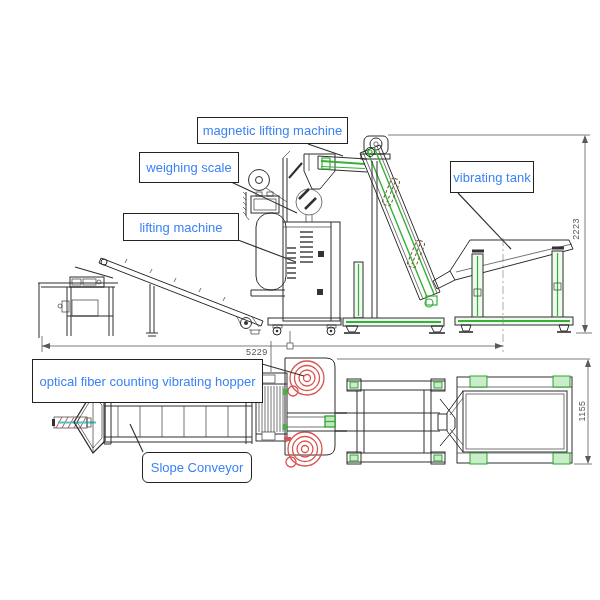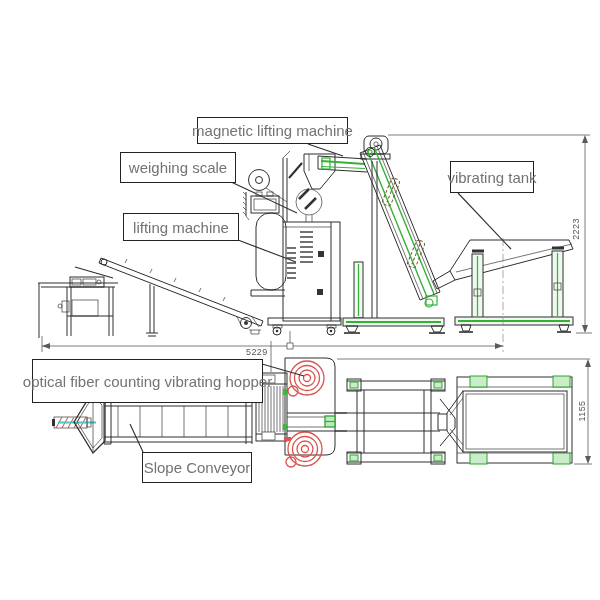--- a/index.html
+++ b/index.html
@@ -13,21 +13,21 @@
   .gf { fill:#effaef; stroke:#2e2e2e; stroke-width:1; }
   .gp { fill:#c9ecc9; stroke:#2ea32e; stroke-width:1; }
   .r  { stroke:#d9534f; stroke-width:1.3; fill:none; }
   .d  { stroke:#5a5a5a; stroke-width:0.8; fill:none; }
   .df { fill:#5a5a5a; stroke:none; }
   .dark { fill:#333; stroke:none; }
   .vent { stroke:#444; stroke-width:1.5; fill:none; }
   .mag { stroke:#6b5a2a; stroke-width:1; fill:none; stroke-dasharray:3,2; }
   .lbl { position:absolute; background:#fff; border:1.8px solid #222;
          display:flex; align-items:center; justify-content:center;
-         font-size:15px; color:#737373; box-sizing:border-box; white-space:nowrap; z-index:3; }
+         font-size:13px; color:#3b82f6; box-sizing:border-box; white-space:nowrap; z-index:3; }
   .dim { position:absolute; font-size:9px; color:#555; letter-spacing:0.4px; z-index:2; }
   .dim-v { width:40px; text-align:center; transform:rotate(-90deg); transform-origin:center; }
   .dim-h { width:44px; text-align:left; }
 </style>
 </head>
 <body>
 
 <div class="stage">
 
 <svg width="600" height="600" viewBox="0 0 600 600">
@@ -245,30 +245,30 @@
     <path class="k" style="stroke-width:1.1" d="M458,193 L511,249"></path>
     <path class="k" style="stroke-width:1.1" d="M238,240 L296,262"></path>
     <path class="k" style="stroke-width:1.1" d="M75,267 L113,278"></path>
     <path class="k" style="stroke-width:1.1" d="M262,364 L304,376"></path>
     <path class="k" style="stroke-width:1.1" d="M143,452 L130,424"></path>
   </g>
 </svg>
 
 <div class="lbl" style="left:197px; top:117px; width:151px; height:27px;">magnetic lifting machine</div>
 
-<div class="lbl" style="left:120px; top:152px; width:116px; height:31px;">weighing scale</div>
+<div class="lbl" style="left:139px; top:152px; width:100px; height:31px;">weighing scale</div>
 
 <div class="lbl" style="left:450px; top:161px; width:84px; height:32px;">vibrating tank</div>
 
 <div class="lbl" style="left:123px; top:213px; width:116px; height:28px;">lifting machine</div>
 
 
 <div class="lbl" style="left:32px; top:359px; width:231px; height:44px;">optical fiber counting vibrating hopper</div>
 
-<div class="lbl" style="left:142px; top:452px; width:110px; height:31px;">Slope Conveyor</div>
+<div class="lbl" style="left:142px; top:452px; width:110px; height:31px;border-radius:6px;">Slope Conveyor</div>
 
 <div class="dim dim-h" style="left:246px; top:347px;">5229</div>
 
 <div class="dim dim-v" style="left:556px; top:224px;">2223</div>
 
 <div class="dim dim-v" style="left:562px; top:406px;">1155</div>
 
 </div>
 
 </body></html>

